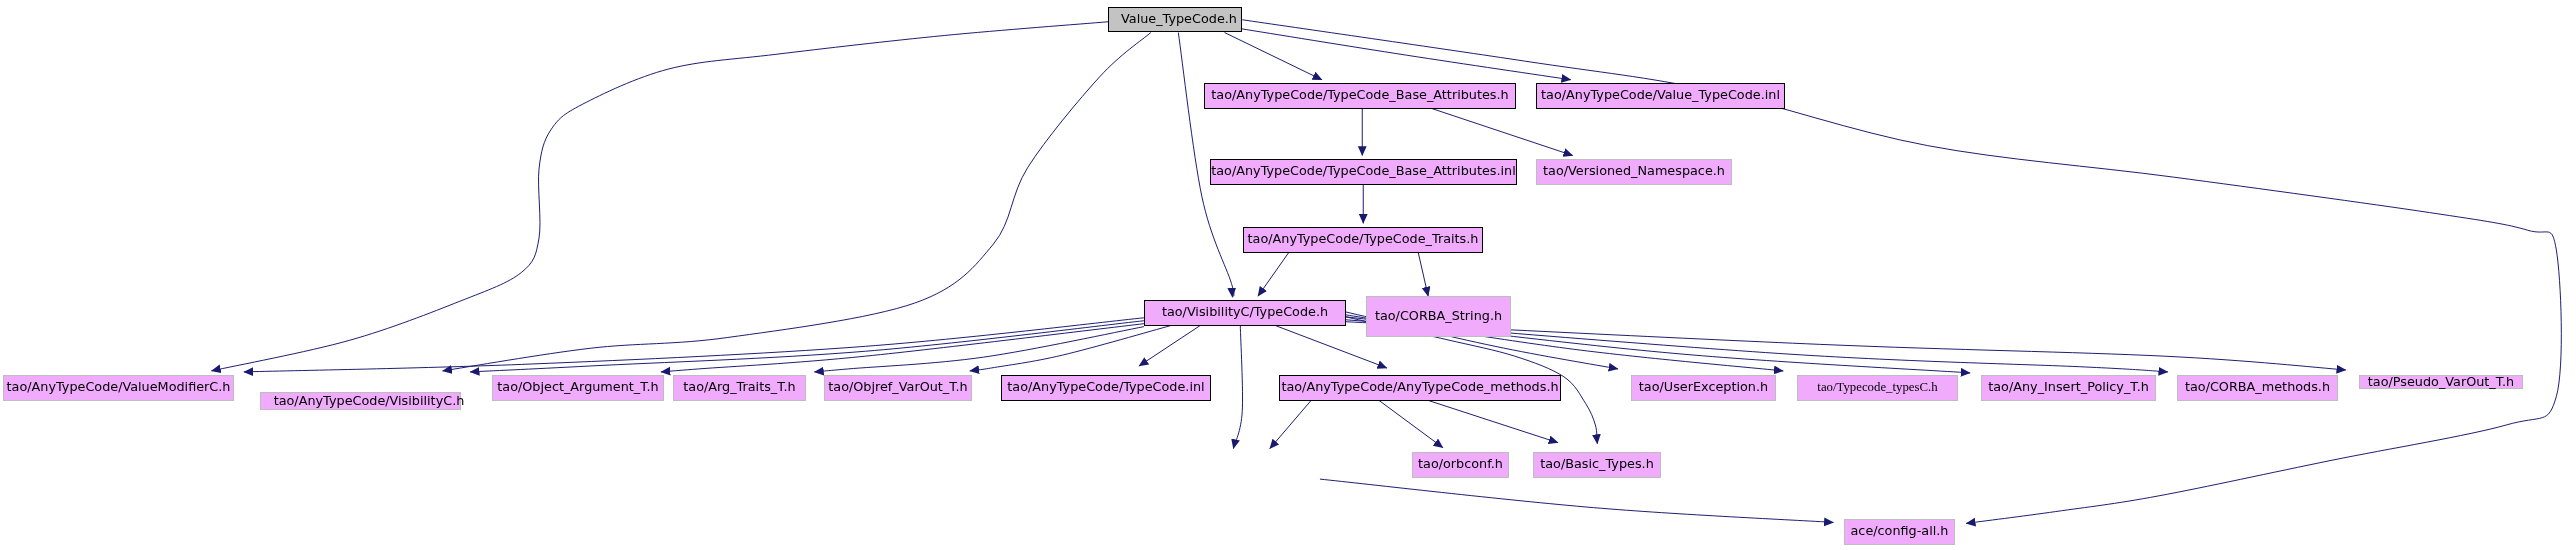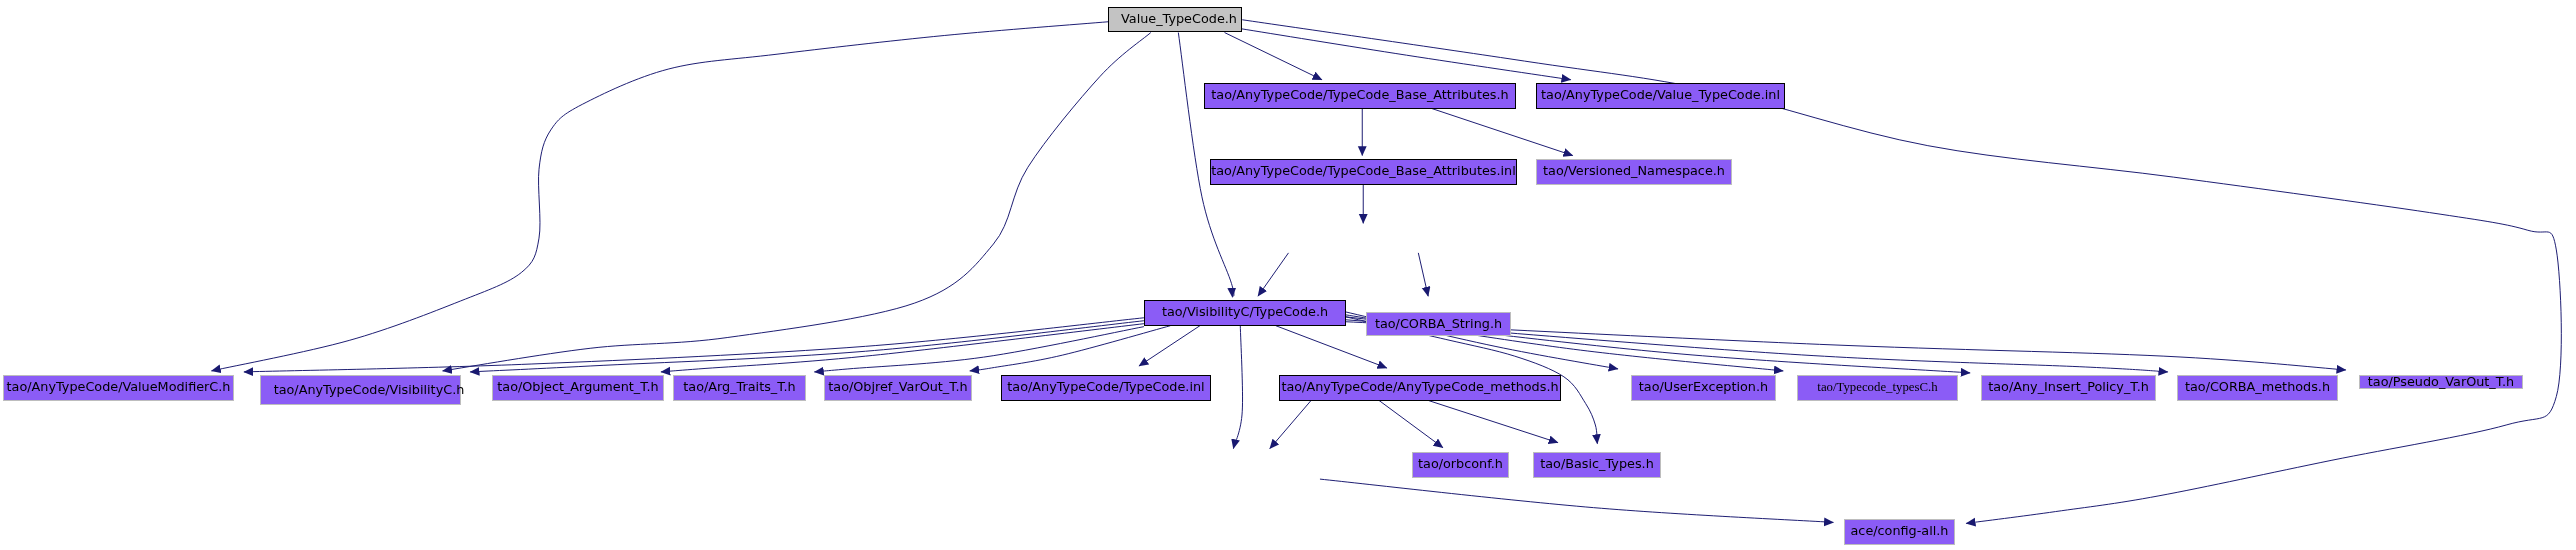--- a/index.html
+++ b/index.html
@@ -11,21 +11,21 @@
     overflow:hidden;
   }
   #edges-svg{position:absolute;left:0;top:0;z-index:0;}
   .edge-path{fill:none;stroke-width:1;}
   .node{
     position:absolute;z-index:1;
     box-sizing:border-box;
     display:flex;align-items:center;justify-content:center;
     font-size:12.8px;line-height:1;color:#000000;
     white-space:nowrap;
-    background:#8b5cf6;
+    background:#f0abfc;
     border:1px solid #000000;
   }
   .node.root{background:#c3c3c3;border-color:#000000;padding-left:8px;}
   .node.doc{border-color:#000000;}
   .node.plain{border-color:#bdbdbd;}
 </style>
 </head>
 <body>
 
 <div id="canvas">
@@ -63,24 +63,25 @@
       <path d="M1333,407 L1291,456" class="edge-path" stroke="#191970" marker-end="url(#arrowhead)"></path>
       <path d="M1402,407 L1467,455" class="edge-path" stroke="#191970" marker-end="url(#arrowhead)"></path>
       <path d="M1452,407 L1584,450" class="edge-path" stroke="#191970" marker-end="url(#arrowhead)"></path>
       <path d="M1342,487 C1388.3333333333333,491.8333333333333 1533,508.6666666666667 1620,516 C1707,523.3333333333334 1823.3333333333333,528.5 1864,531" class="edge-path" stroke="#191970" marker-end="url(#arrowhead)"></path>
     </svg>
 <div class="node root" style="left: 1108px; top: 6.9px; width: 134px; height: 25.6px;">Value_TypeCode.h</div>
     <div class="node doc" style="left: 1204px; top: 83px; width: 312px; height: 25.6px;">tao/AnyTypeCode/TypeCode_Base_Attributes.h</div>
     <div class="node doc" style="left: 1536px; top: 83px; width: 249px; height: 25.6px;">tao/AnyTypeCode/Value_TypeCode.inl</div>
     <div class="node doc" style="left: 1210px; top: 159px; width: 307px; height: 25.6px;">tao/AnyTypeCode/TypeCode_Base_Attributes.inl</div>
     <div class="node plain" style="left: 1536px; top: 159px; width: 196px; height: 25.6px;">tao/Versioned_Namespace.h</div>
+    <div class="node doc" style="left: 1243px; top: 227px; width: 240px; height: 25.6px;">tao/AnyTypeCode/TypeCode_Traits.h</div>
     <div class="node doc" style="left: 1144px; top: 300px; width: 202px; height: 25.6px;">tao/VisibilityC/TypeCode.h</div>
-    <div class="node plain" style="left: 1366px; top: 312px; width: 145px; height: 24px;">tao/CORBA_String.h</div>
+    <div class="node plain" style="left: 1366px; top: 296px; width: 145px; height: 41px;">tao/CORBA_String.h</div>
     <div class="node plain" style="left: 3px; top: 375px; width: 231px; height: 25.6px;">tao/AnyTypeCode/ValueModifierC.h</div>
-    <div class="node plain" style="left: 260px; top: 375px; width: 201px; height: 30px; padding-left: 17px;">tao/AnyTypeCode/VisibilityC.h</div>
+    <div class="node plain" style="left: 260px; top: 392px; width: 201px; height: 18px; padding-left: 17px;">tao/AnyTypeCode/VisibilityC.h</div>
     <div class="node plain" style="left: 492px; top: 375px; width: 172px; height: 25.6px;">tao/Object_Argument_T.h</div>
     <div class="node plain" style="left: 673px; top: 375px; width: 133px; height: 25.6px;">tao/Arg_Traits_T.h</div>
     <div class="node plain" style="left: 824px; top: 375px; width: 148px; height: 25.6px;">tao/Objref_VarOut_T.h</div>
     <div class="node doc" style="left: 1001px; top: 375px; width: 210px; height: 25.6px;">tao/AnyTypeCode/TypeCode.inl</div>
     <div class="node doc" style="left: 1279px; top: 375px; width: 282px; height: 25.6px;">tao/AnyTypeCode/AnyTypeCode_methods.h</div>
     <div class="node plain" style="left: 1631px; top: 375px; width: 145px; height: 25.6px;">tao/UserException.h</div>
     <div class="node plain" style="left: 1797px; top: 375px; width: 161px; height: 25.6px; font-family: Liberation Serif, serif;">tao/Typecode_typesC.h</div>
     <div class="node plain" style="left: 1981px; top: 375px; width: 175px; height: 25.6px;">tao/Any_Insert_Policy_T.h</div>
     <div class="node plain" style="left: 2177px; top: 375px; width: 161px; height: 25.6px;">tao/CORBA_methods.h</div>
     <div class="node plain" style="left: 2359px; top: 375px; width: 164px; height: 14px;">tao/Pseudo_VarOut_T.h</div>

